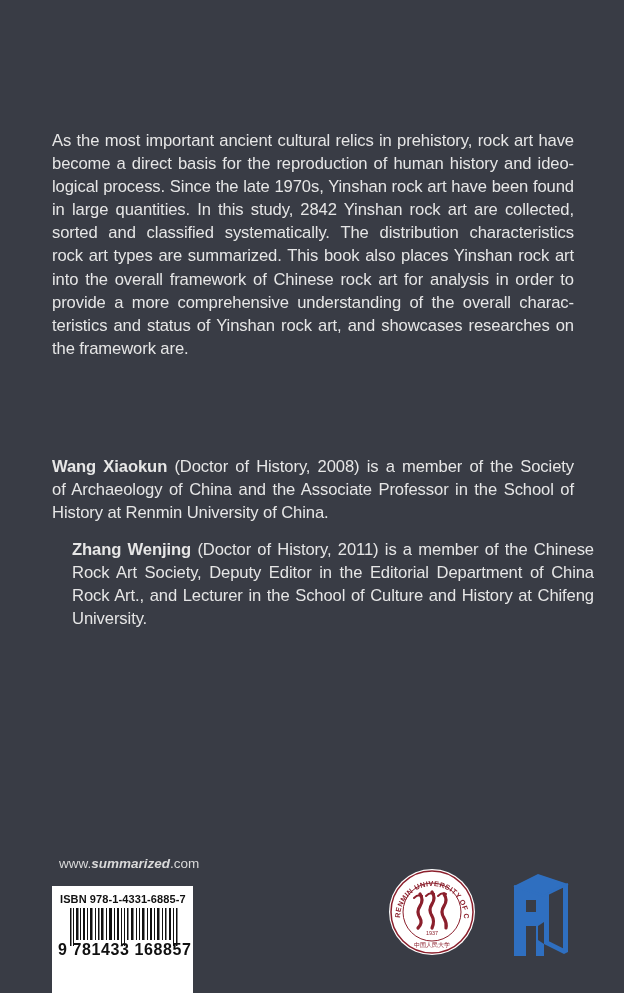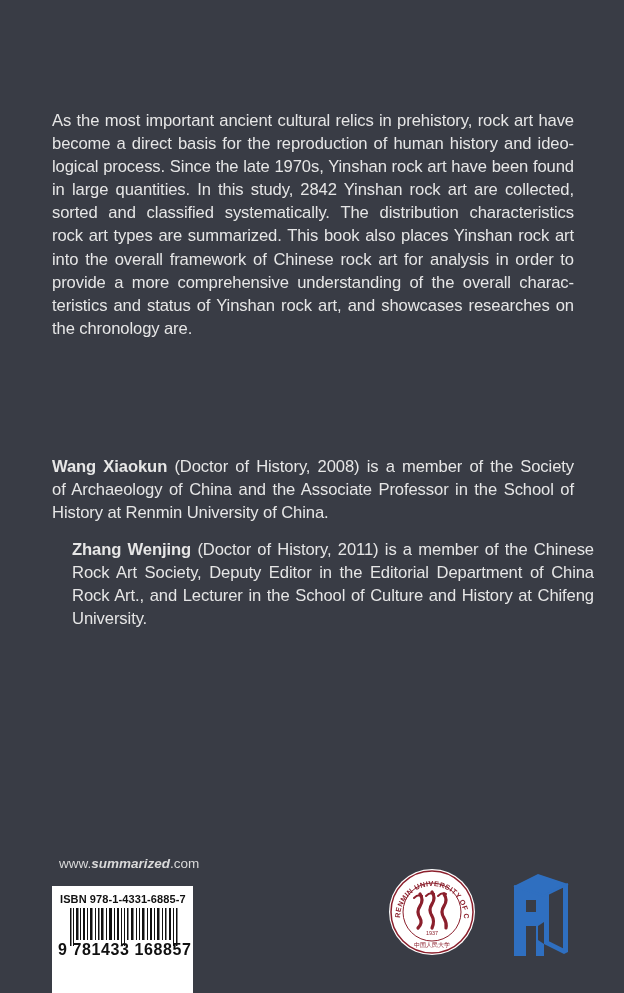--- a/index.html
+++ b/index.html
@@ -10,21 +10,21 @@
       font-family: "Liberation Sans", "DejaVu Sans", sans-serif;
       color: #e6e6e6;
     }
     .para {
       position: absolute; left: 52px; width: 522px;
       font-size: 16.6px; line-height: 23.1px;
       letter-spacing: -0.1px;
     }
     .para .ln { display: block; text-align: justify; text-align-last: justify; white-space: nowrap; height: 23.1px; }
     .para .ln.last { text-align-last: left; }
-    #abstract { top: 109px; }
+    #abstract { top: 129px; }
     #bio1 { top: 455px; }
     #bio2 { top: 538px; margin-left: 20px; }
     .bold { font-weight: bold; }
     #website {
       position: absolute; left: 59px; top: 856px;
       font-size: 13.5px; color: #d9d9d9;
     }
     #website i { font-weight: bold; font-style: italic; }
     #barcode-box {
       position: absolute; left: 52px; top: 886px; width: 141px; height: 107px;
@@ -48,21 +48,21 @@
 <div id="abstract" class="para">
   <span class="ln">As the most important ancient cultural relics in prehistory, rock art have</span>
   <span class="ln">become a direct basis for the reproduction of human history and ideo-</span>
   <span class="ln">logical process. Since the late 1970s, Yinshan rock art have been found</span>
   <span class="ln">in large quantities. In this study, 2842 Yinshan rock art are collected,</span>
   <span class="ln">sorted and classified systematically. The distribution characteristics</span>
   <span class="ln">rock art types are summarized. This book also places Yinshan rock art</span>
   <span class="ln">into the overall framework of Chinese rock art for analysis in order to</span>
   <span class="ln">provide a more comprehensive understanding of the overall charac-</span>
   <span class="ln">teristics and status of Yinshan rock art, and showcases researches on</span>
-  <span class="ln last">the chronology are.</span>
+  <span class="ln last">the framework are.</span>
 </div>
 
 <div id="bio1" class="para">
   <span class="ln"><span class="bold">Wang Xiaokun</span><span> (Doctor of History, 2008) is a member of the Society</span></span>
   <span class="ln">of Archaeology of China and the Associate Professor in the School of</span>
   <span class="ln last">History at Renmin University of China.</span>
 </div>
 
 <div id="bio2" class="para">
   <span class="ln"><span class="bold">Zhang Wenjing</span><span> (Doctor of History, 2011) is a member of the Chinese</span></span>

